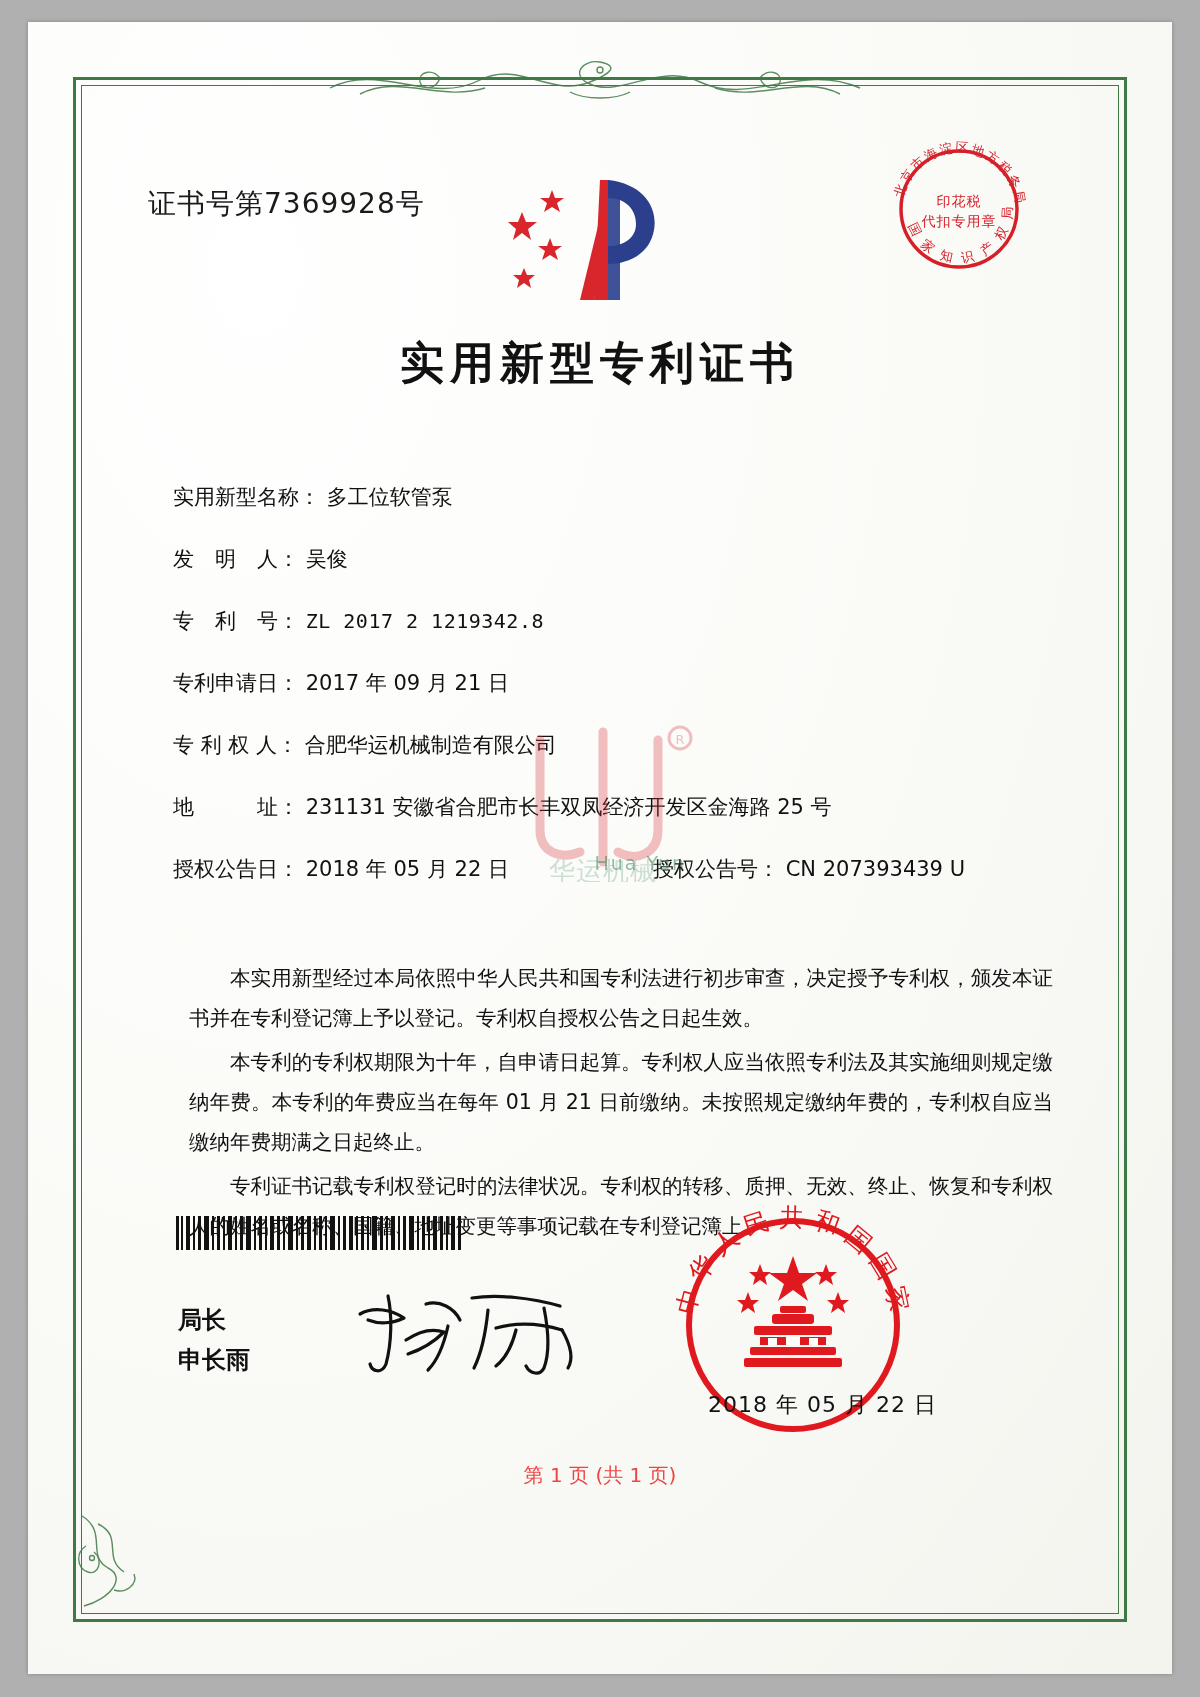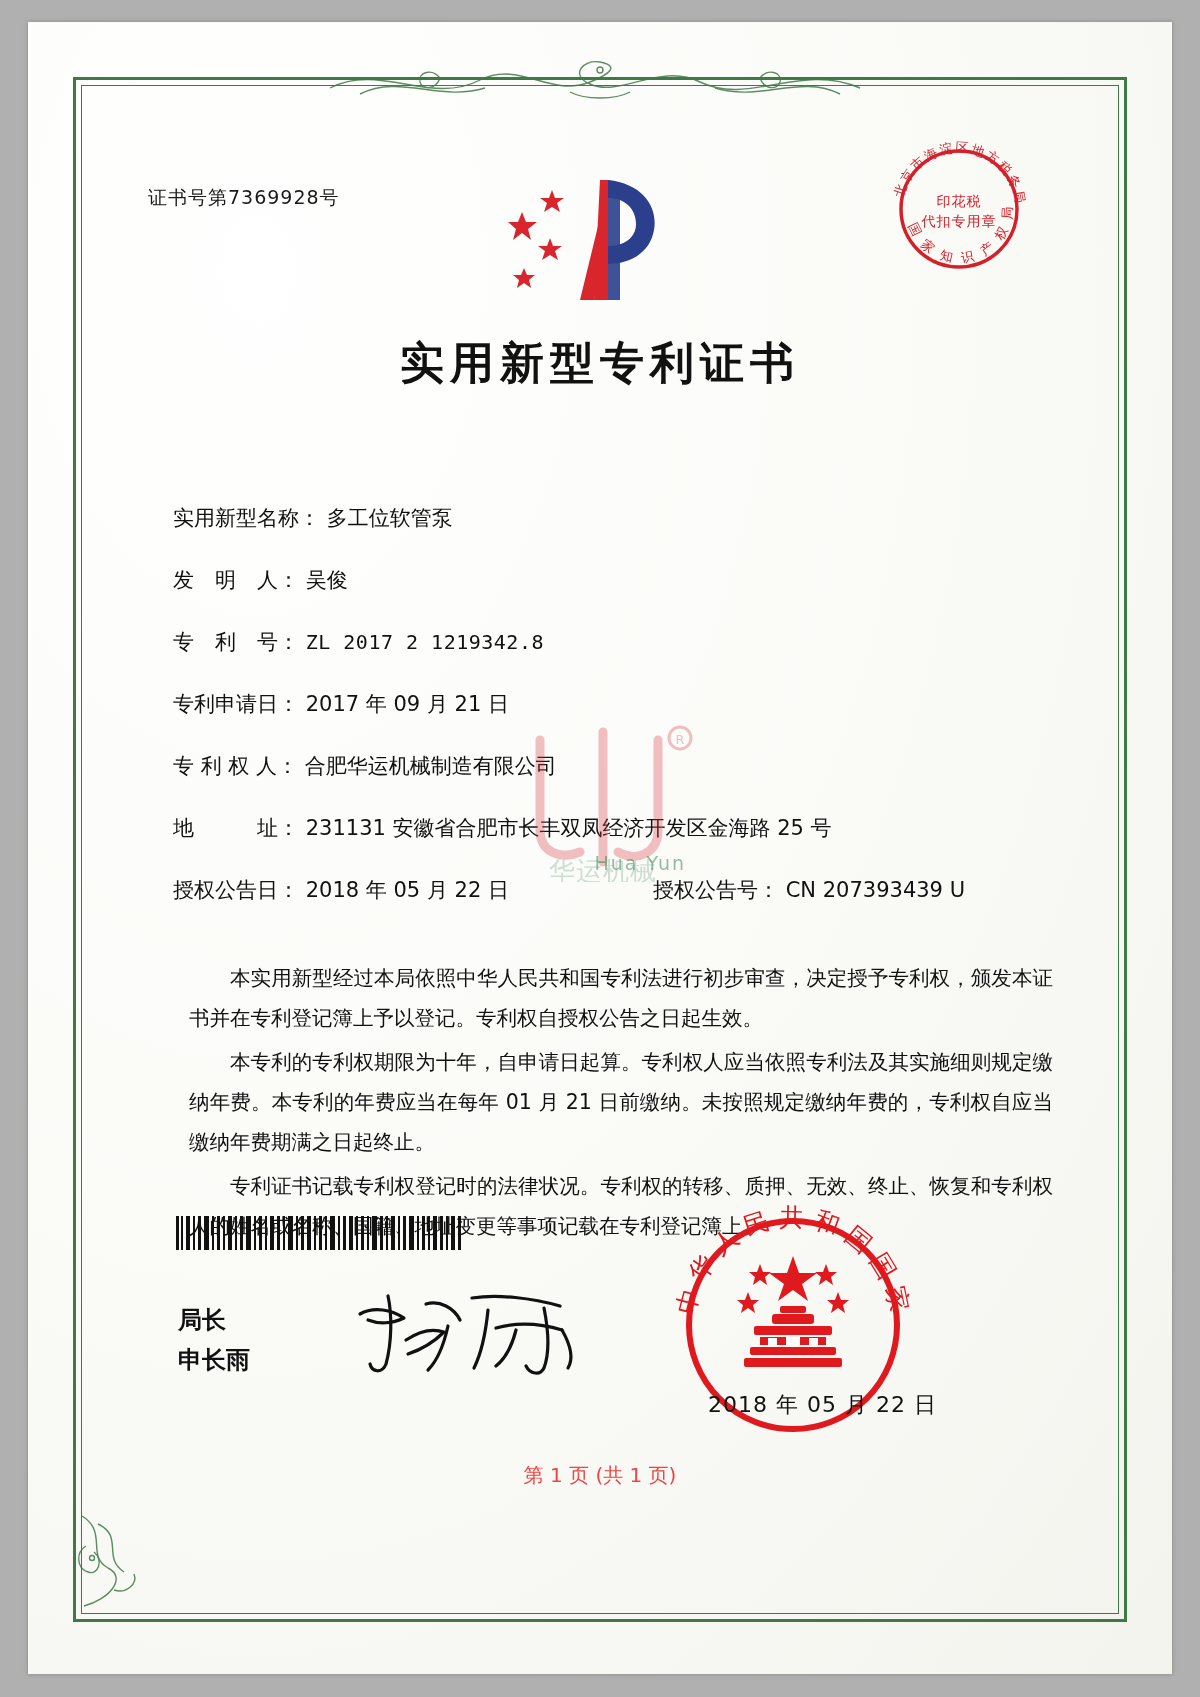--- a/index.html
+++ b/index.html
@@ -68,21 +68,21 @@
   }
   .content {
     position: absolute;
     left: 0; top: 0; right: 0; bottom: 0;
   }
 
   .cert-no {
     position: absolute;
     left: 120px;
     top: 163px;
-    font-size: 19px;
+    font-size: 28px;
     letter-spacing: 1px;
     color: #1a1a1a;
     font-family: "DejaVu Sans", sans-serif;
   }
 
   .emblem {
     position: absolute;
     left: 480px;
     top: 150px;
     width: 160px;
@@ -106,21 +106,21 @@
     font-size: 44px;
     font-weight: bold;
     letter-spacing: 6px;
     color: #111;
     font-family: "DejaVu Sans", sans-serif;
   }
 
   .fields {
     position: absolute;
     left: 145px;
-    top: 482px;
+    top: 461px;
     width: 880px;
   }
   .field-row {
     position: relative;
     height: 62px;
     font-size: 21px;
     color: #111;
     font-family: "DejaVu Sans", sans-serif;
     white-space: nowrap;
   }

